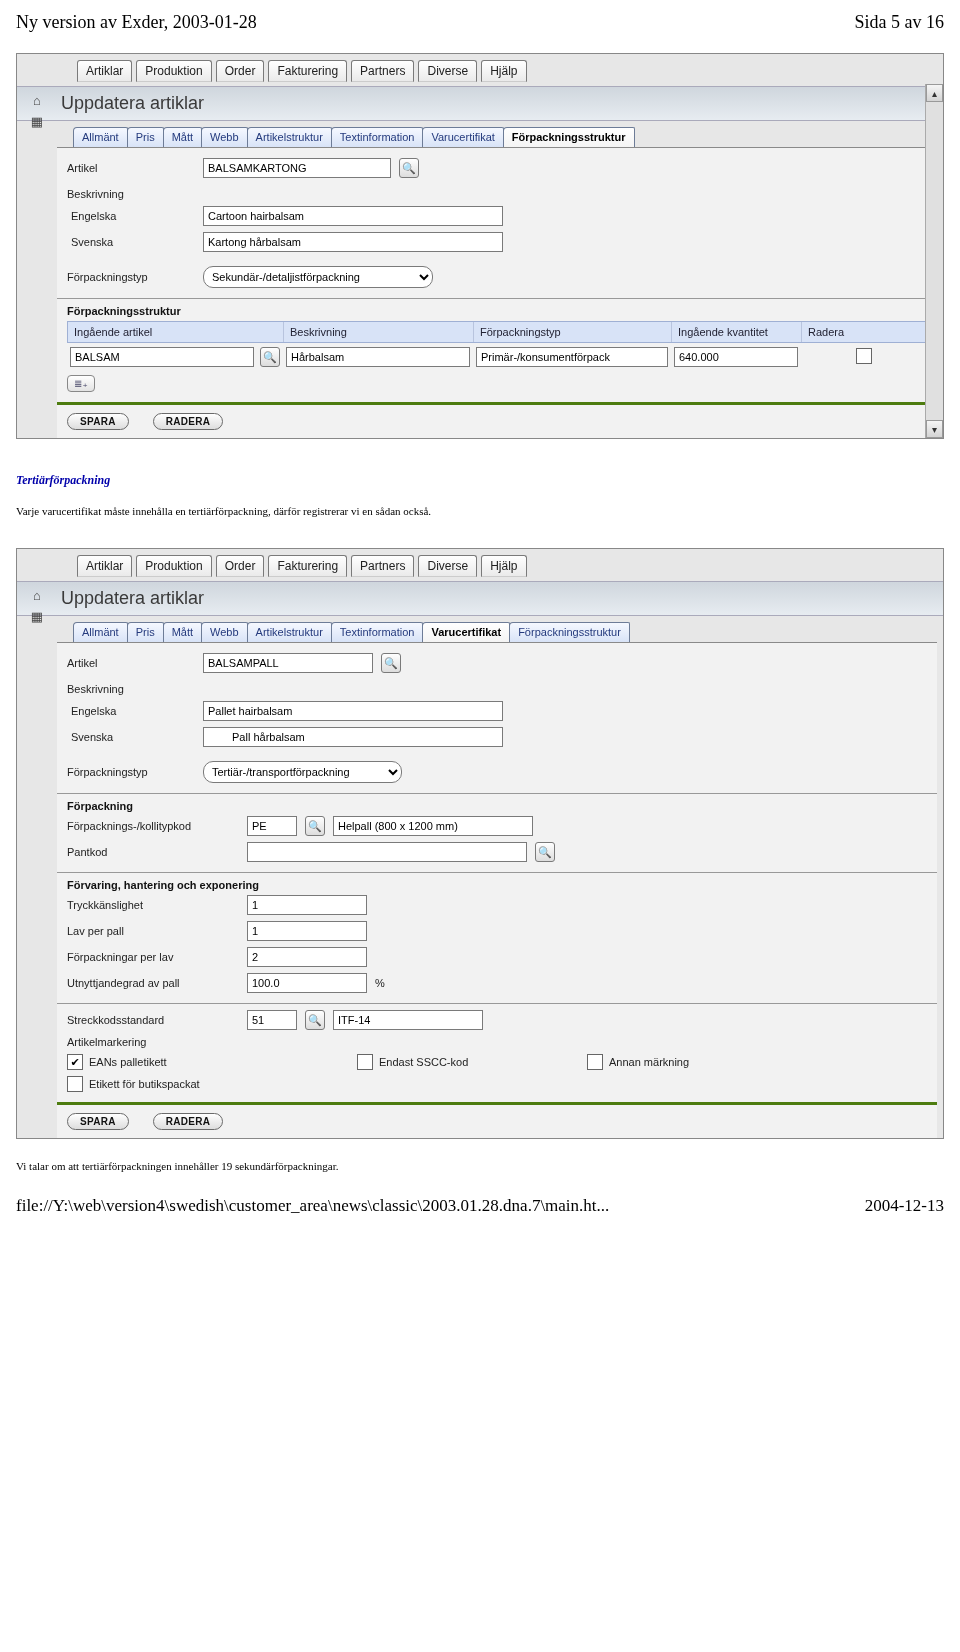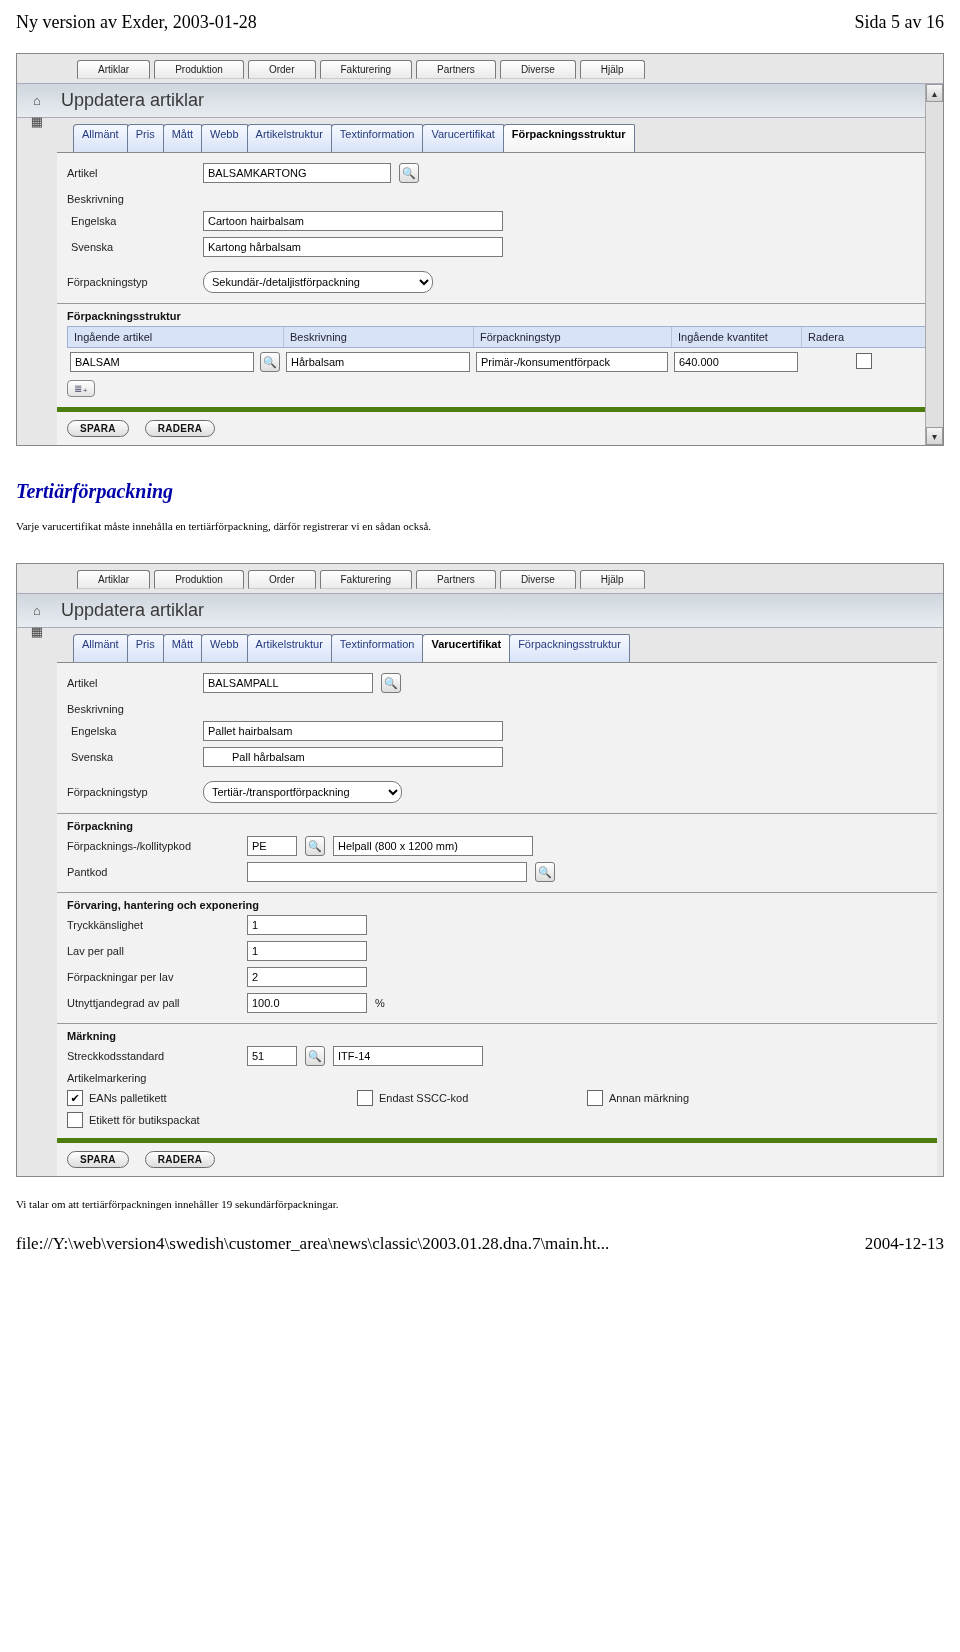--- a/index.html
+++ b/index.html
@@ -12,21 +12,21 @@
   .page-header {
     display: flex;
     justify-content: space-between;
     padding: 12px 16px 6px;
     font-size: 18px;
   }
   .section-title {
     color: #0000aa;
     font-style: italic;
     font-weight: bold;
-    font-size: 20px;
+    font-size: 12px;
     padding: 20px 16px 10px;
   }
   .body-text {
     font-size: 11px;
     padding: 6px 16px 16px;
     line-height: 1.3;
   }
   .app-frame {
     margin: 14px 16px;
     border: 1px solid #888;
@@ -38,24 +38,24 @@
   .menubar {
     display: flex;
     gap: 0;
     padding: 6px 0 4px 60px;
     background: #e7e7e7;
   }
   .menubar .menu-item {
     border: 1px solid #7a7a7a;
     border-bottom: 1px solid #ccc;
     background: linear-gradient(#fff,#eaeaea);
-    padding: 3px 20px;
+    padding: 3px 8px;
     margin-right: 4px;
     border-radius: 3px 3px 0 0;
-    font-size: 10px;
+    font-size: 12px;
     color: #222;
   }
   .title-bar {
     background: linear-gradient(#cfd6dd,#e7ecf1);
     border-top: 1px solid #aab;
     border-bottom: 1px solid #aab;
     padding: 6px 8px 6px 44px;
     font-size: 18px;
     color: #3a3a3a;
     font-family: Verdana, sans-serif;
@@ -78,21 +78,21 @@
   .tabs {
     display: flex;
     gap: 0;
     padding: 6px 0 0 56px;
     background: #e7e7e7;
     font-size: 11px;
   }
   .tabs .tab {
     border: 1px solid #6d7c97;
     border-bottom: none;
-    padding: 3px 8px 12px;
+    padding: 3px 8px 4px;
     margin-right: -1px;
     background: linear-gradient(#f5f8ff,#d8e3f7);
     color: #243a7d;
     border-radius: 4px 2px 0 0;
     position: relative;
     white-space: nowrap;
   }
   .tabs .tab.active {
     background: linear-gradient(#fff,#f4f4f4);
     font-weight: bold;
@@ -193,25 +193,25 @@
     border: 1px solid #6a6a6a;
     border-radius: 10px;
     padding: 2px 12px;
     background: linear-gradient(#fff,#ddd);
     font-size: 10px;
     font-weight: bold;
     color: #111;
     letter-spacing: .3px;
   }
   .button-row {
-    border-top: 5px solid #4d7c0f;
+    border-top: 3px solid #4d7c0f;
     margin: 10px -10px -14px;
     padding: 8px 10px;
     display: flex;
-    gap: 16px;
+    gap: 24px;
     align-items: flex-end;
   }
   .add-row-icon {
     display: inline-flex;
     border: 1px solid #888;
     background: linear-gradient(#fff,#e3e3e3);
     border-radius: 4px;
     padding: 2px 6px;
     font-size: 10px;
     color: #446;
@@ -449,21 +449,20 @@
         <input class="text" style="width: 120px;" value="2">
       </div>
       <div class="row">
         <span style="width:172px">Utnyttjandegrad av pall</span>
         <input class="text" style="width: 120px;" value="100.0">
         <span>%</span>
       </div>
     </div>
 
     <div class="group-header">
-      <span class="gh-label">Märkning</span>
       <div class="row">
         <span style="width:172px">Streckkodsstandard</span>
         <input class="text" style="width: 50px;" value="51">
         <span class="icon-btn">🔍</span>
         <input class="text ro" style="width: 150px;" value="ITF-14">
       </div>
       <div class="row">
         <span style="width:172px">Artikelmarkering</span>
       </div>
 

